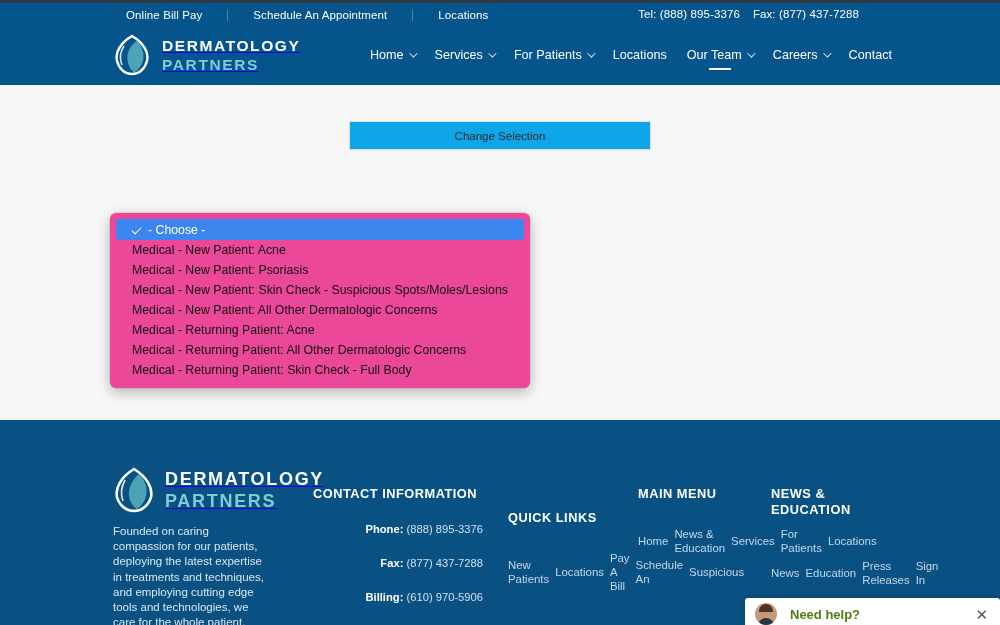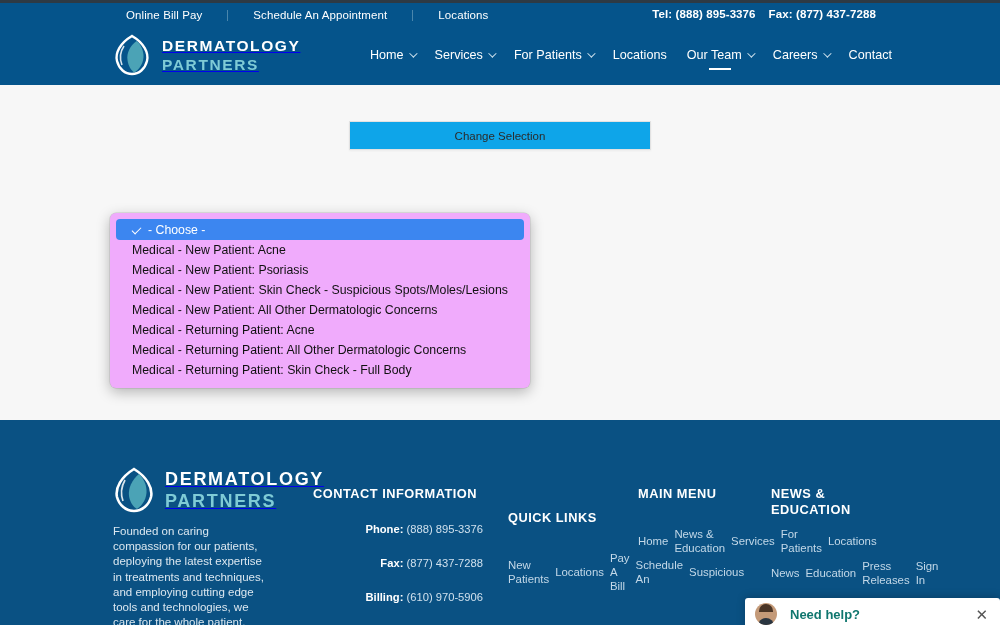--- a/index.html
+++ b/index.html
@@ -27,22 +27,22 @@
     display:flex; align-items:center;
   }
   .util-left { position:absolute; left:126px; display:flex; align-items:center; gap:16px; }
   .util-link {
     color:#ffffff; font-size:11.5px; text-decoration:none; letter-spacing:.1px;
     padding:0 9px; line-height:14px; display:inline-block;
   }
   .util-link:first-child { padding-left:0; }
   .util-sep { width:1px; height:11px; background:#4a86ac; display:inline-block; }
   .util-right {
-    position:absolute; right:124px; top:5px; color:#ffffff; font-size:11.5px;
-    display:flex; gap:13px; letter-spacing:.1px;font-weight:bold;
+    position:absolute; right:141px; top:5px; color:#ffffff; font-size:11.5px;
+    display:flex; gap:13px; letter-spacing:.1px;
   }
   .util-right span { white-space:nowrap; }
 
   
   .logo-block {
     position:absolute; left:113px; top:31px; display:flex; align-items:center; gap:11px;
   }
   .logo-mark { width:38px; height:42px; flex:none; }
   .logo-text { display:flex; flex-direction:column; line-height:1; }
   .logo-text .l1 {
@@ -84,21 +84,21 @@
     box-shadow:0 1px 2px rgba(0,0,0,.05);
   }
   .doctor-title {
     position:absolute; top:96px; left:0; width:1000px; text-align:center;
     font-size:25px; font-weight:bold; color:#1f1f1f; letter-spacing:-.2px;
   }
 
   
   .dropdown-popup {
     position:absolute; left:110px; top:213px; width:420px;
-    background:#f0abfc; border-radius:6px;
+    background:#ec4899; border-radius:6px;
     box-shadow:0 4px 14px rgba(0,0,0,.28), 0 0 0 .5px rgba(0,0,0,.14);
     padding:6px 0 8px 0; z-index:40;
   }
   .dd-option {
     height:20px; display:flex; align-items:center;
     font-size:12.3px; color:#111111; padding-left:22px;
     position:relative; white-space:nowrap; cursor:default;
     font-family:"Liberation Sans", sans-serif;
   }
   .dd-option.selected {
@@ -154,21 +154,21 @@
     background:#c49a78; position:relative;
   }
   .chat-avatar::before {
     content:""; position:absolute; left:4px; top:1px; width:14px; height:8px;
     background:#4a3526; border-radius:7px 7px 0 0;
   }
   .chat-avatar::after {
     content:""; position:absolute; left:3px; bottom:-3px; width:16px; height:10px;
     background:#2a3540; border-radius:8px 8px 0 0;
   }
-  .chat-text { margin-left:13px; font-size:13px; color:#0f766e; font-weight:bold; flex:1; }
+  .chat-text { margin-left:13px; font-size:13px; color:#4d7c0f; font-weight:bold; flex:1; }
   .chat-close { font-size:15px; color:#555; line-height:1; cursor:pointer; }
 </style>
 </head>
 <body>
 
 <div id="page">
 
   <div class="top-sliver"></div>
 
   <div class="header">

